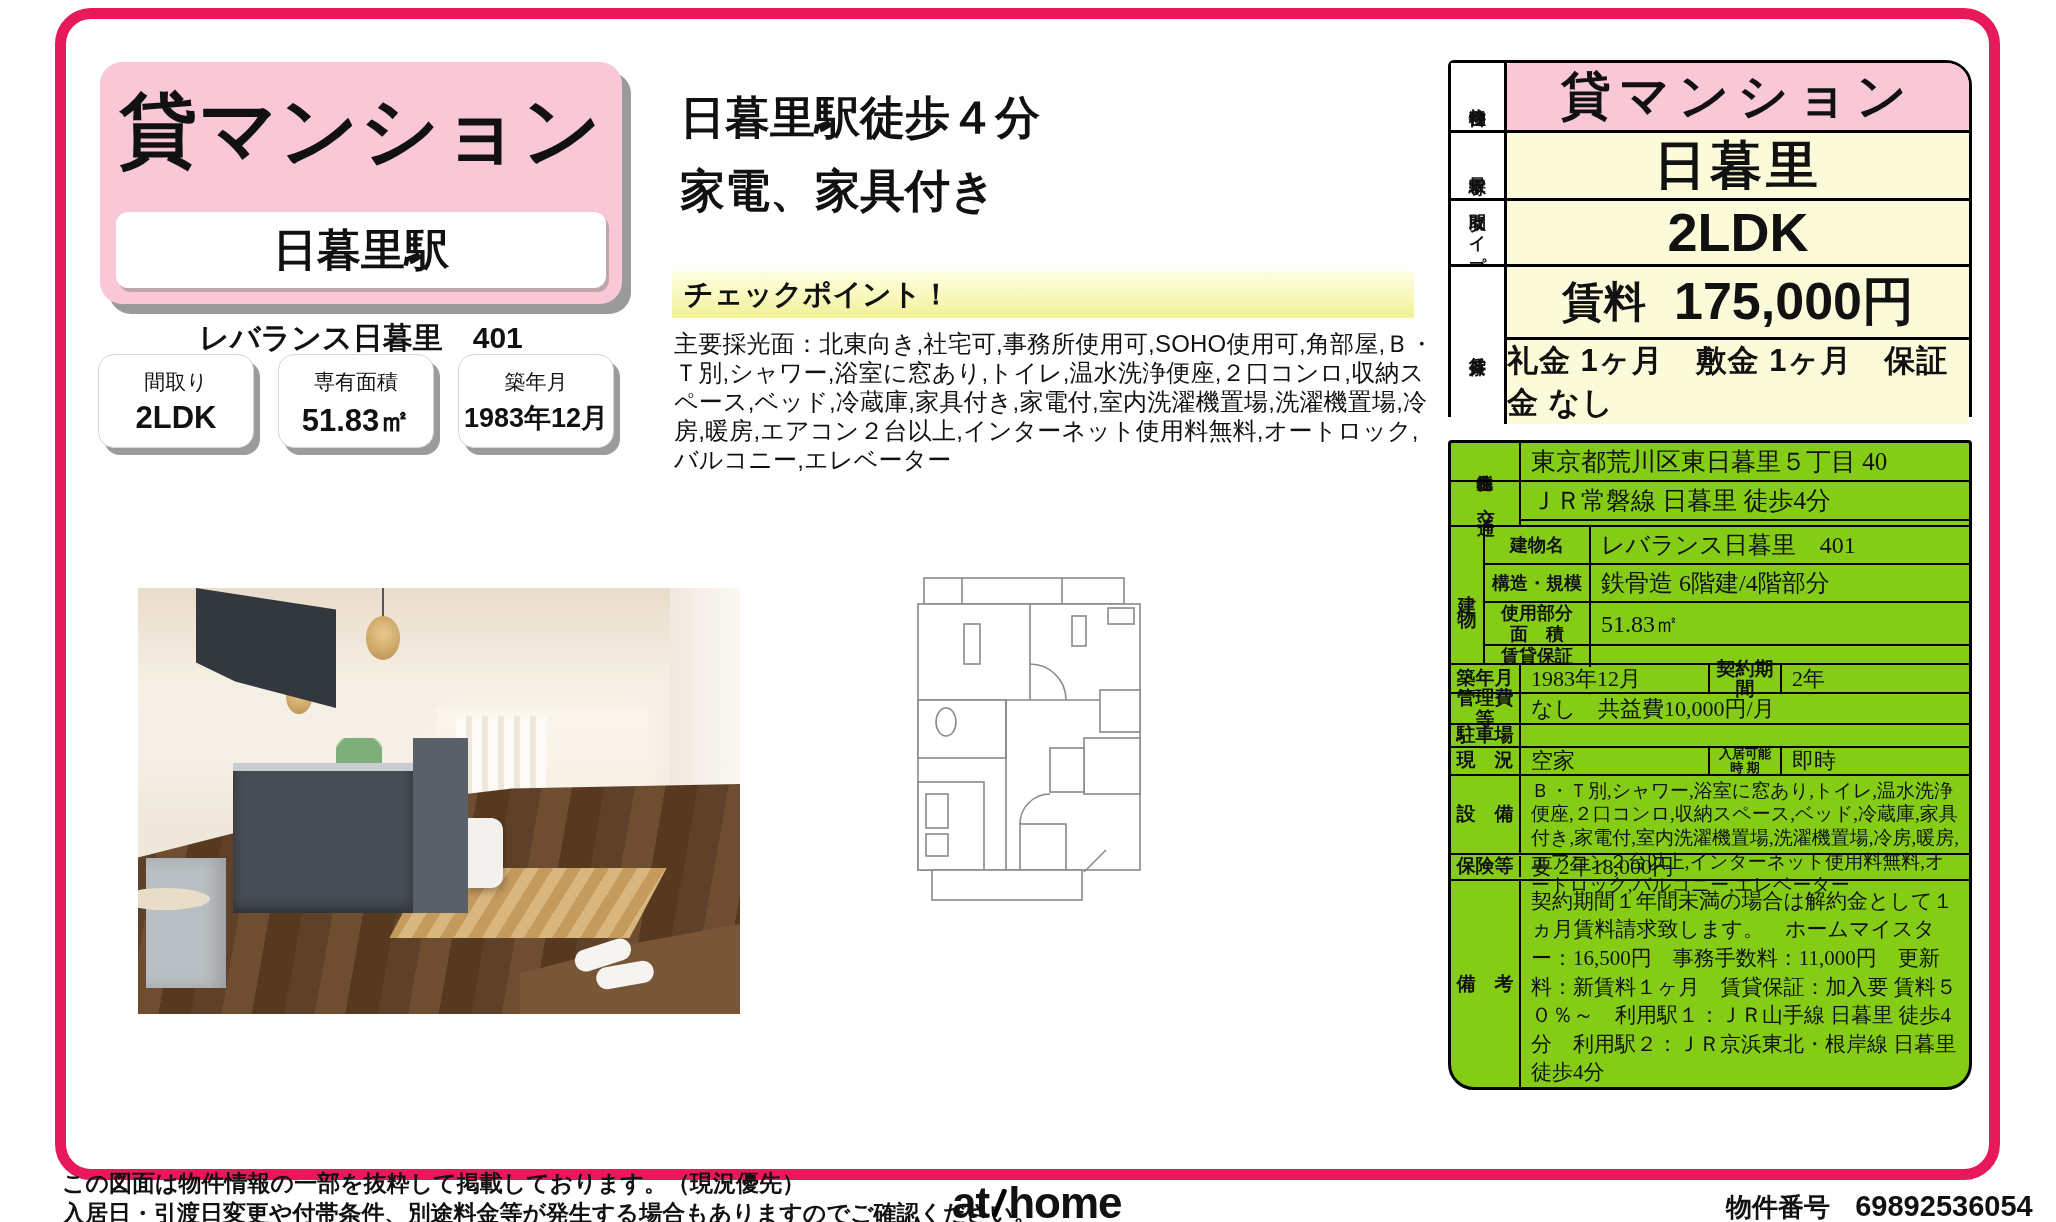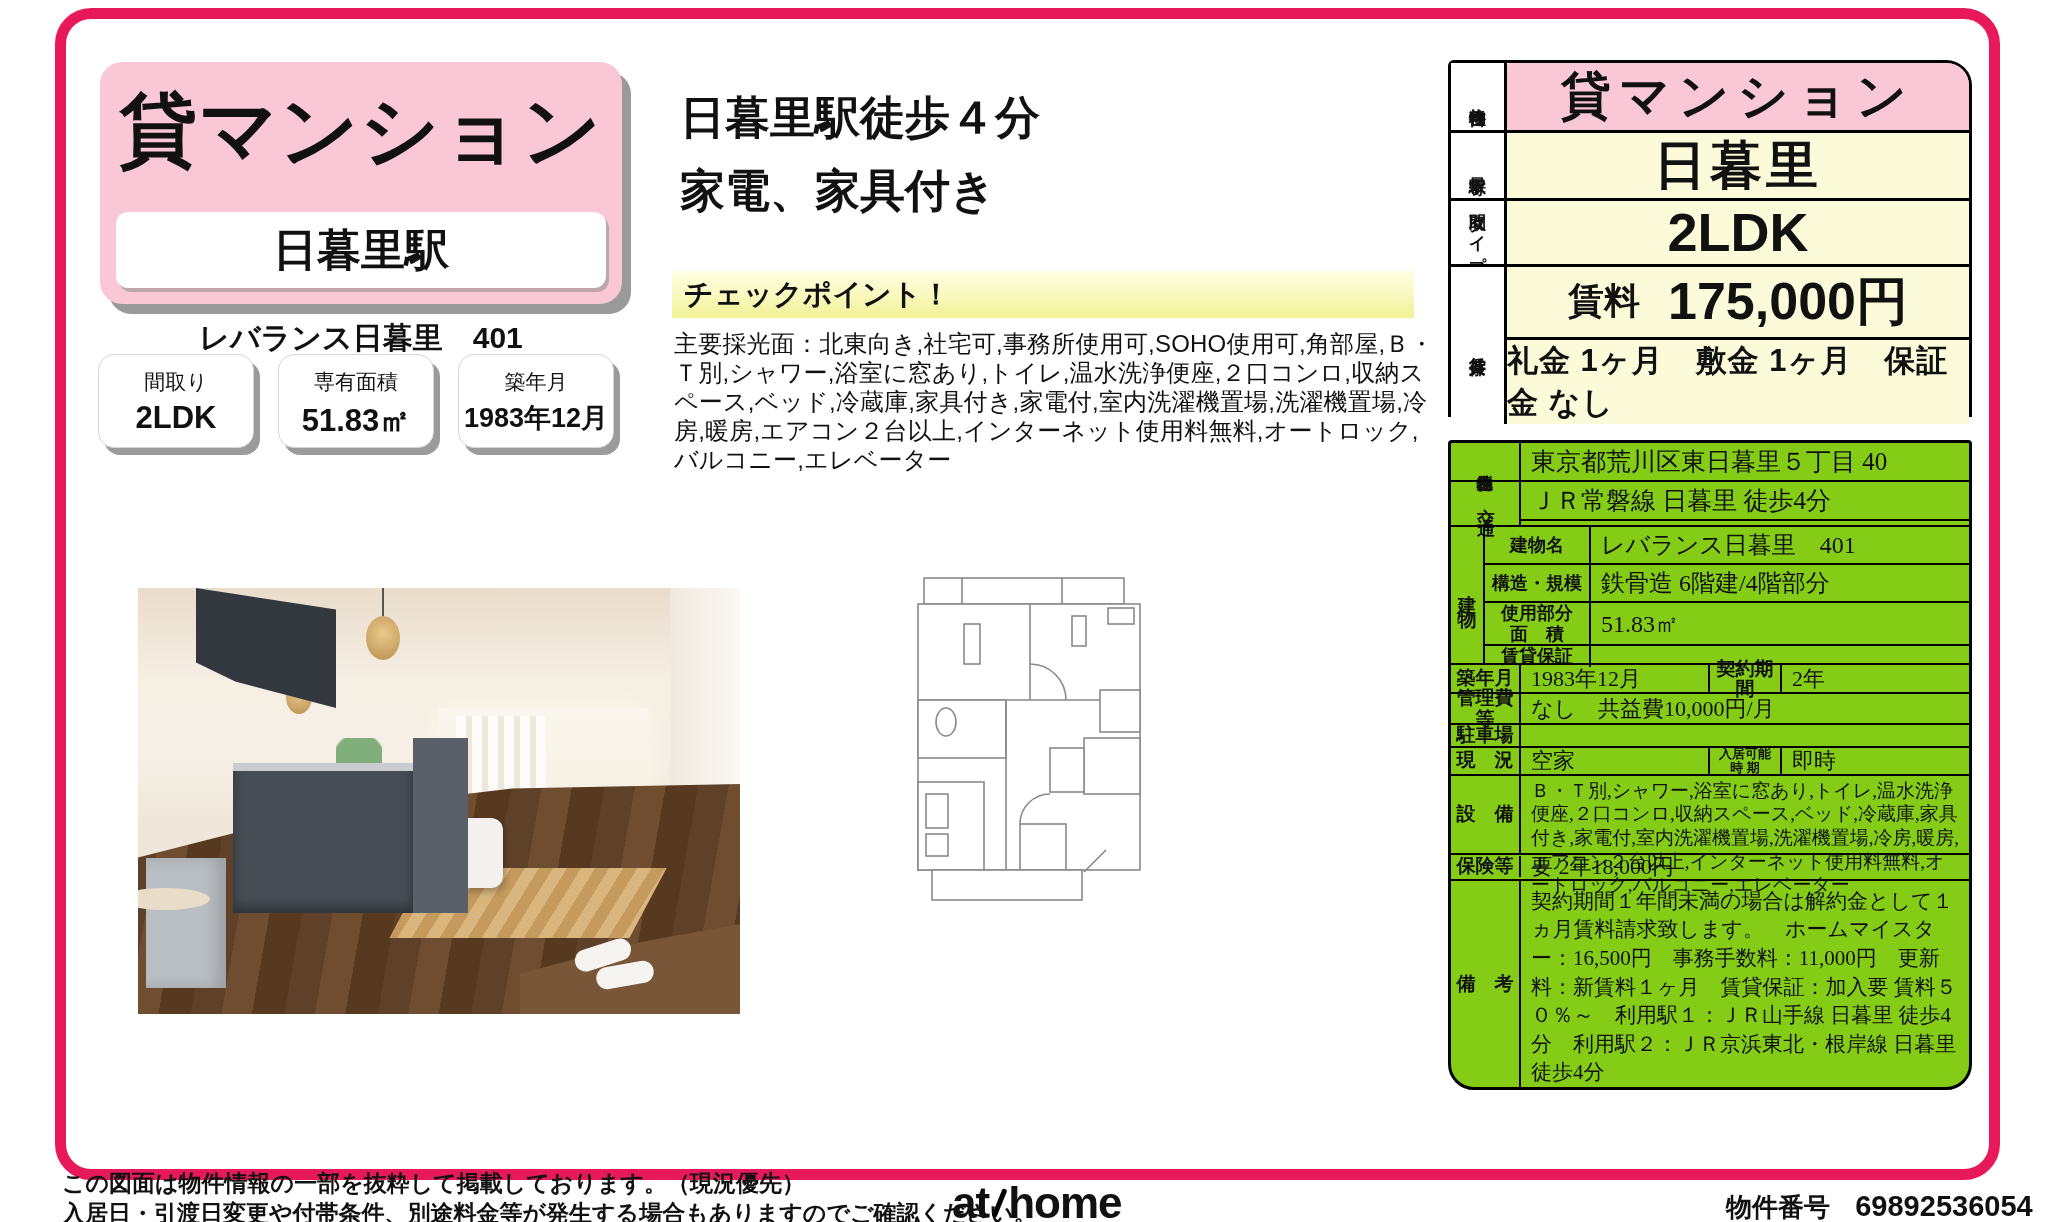--- a/index.html
+++ b/index.html
@@ -92,21 +92,21 @@
   .r-type{height:83px;}
   .r-type .sum-val{background:#f9c7d6;border-radius:4px 22px 0 0;font-size:50px;letter-spacing:8px;}
   .r-station{height:68px;}
   .r-station .sum-val{font-size:52px;letter-spacing:4px;text-align:center;}
   .r-layout{height:70px;}
   .r-layout .sum-val{font-size:54px;}
   .r-terms{flex:1;}
   .r-terms .stack{flex:1;display:flex;flex-direction:column;}
   .r-terms .sub{flex:1;display:flex;align-items:center;justify-content:center;background:#fbfbda;}
   .r-terms .sub + .sub{border-top:3px solid #000;}
-  .rent-lab{font-size:36px;font-weight:bold;margin-right:28px;}
+  .rent-lab{font-size:42px;font-weight:bold;margin-right:28px;}
   .rent-val{font-size:52px;font-weight:bold;}
   .terms-line{font-size:31px;font-weight:bold;letter-spacing:1px;}
 
   .det-table{position:absolute;left:1448px;top:440px;width:524px;height:650px;box-sizing:border-box;
     border:3px solid #000;border-radius:4px 4px 26px 26px;display:flex;flex-direction:column;
     background:#84cc16;overflow:hidden;}
   .det-row{display:flex;box-sizing:border-box;}
   .det-row + .det-row{border-top:2px solid #000;}
   .det-lab{width:70px;box-sizing:border-box;border-right:2px solid #000;display:flex;align-items:center;
     justify-content:center;font-size:19px;font-weight:bold;text-align:center;line-height:1.1;}

